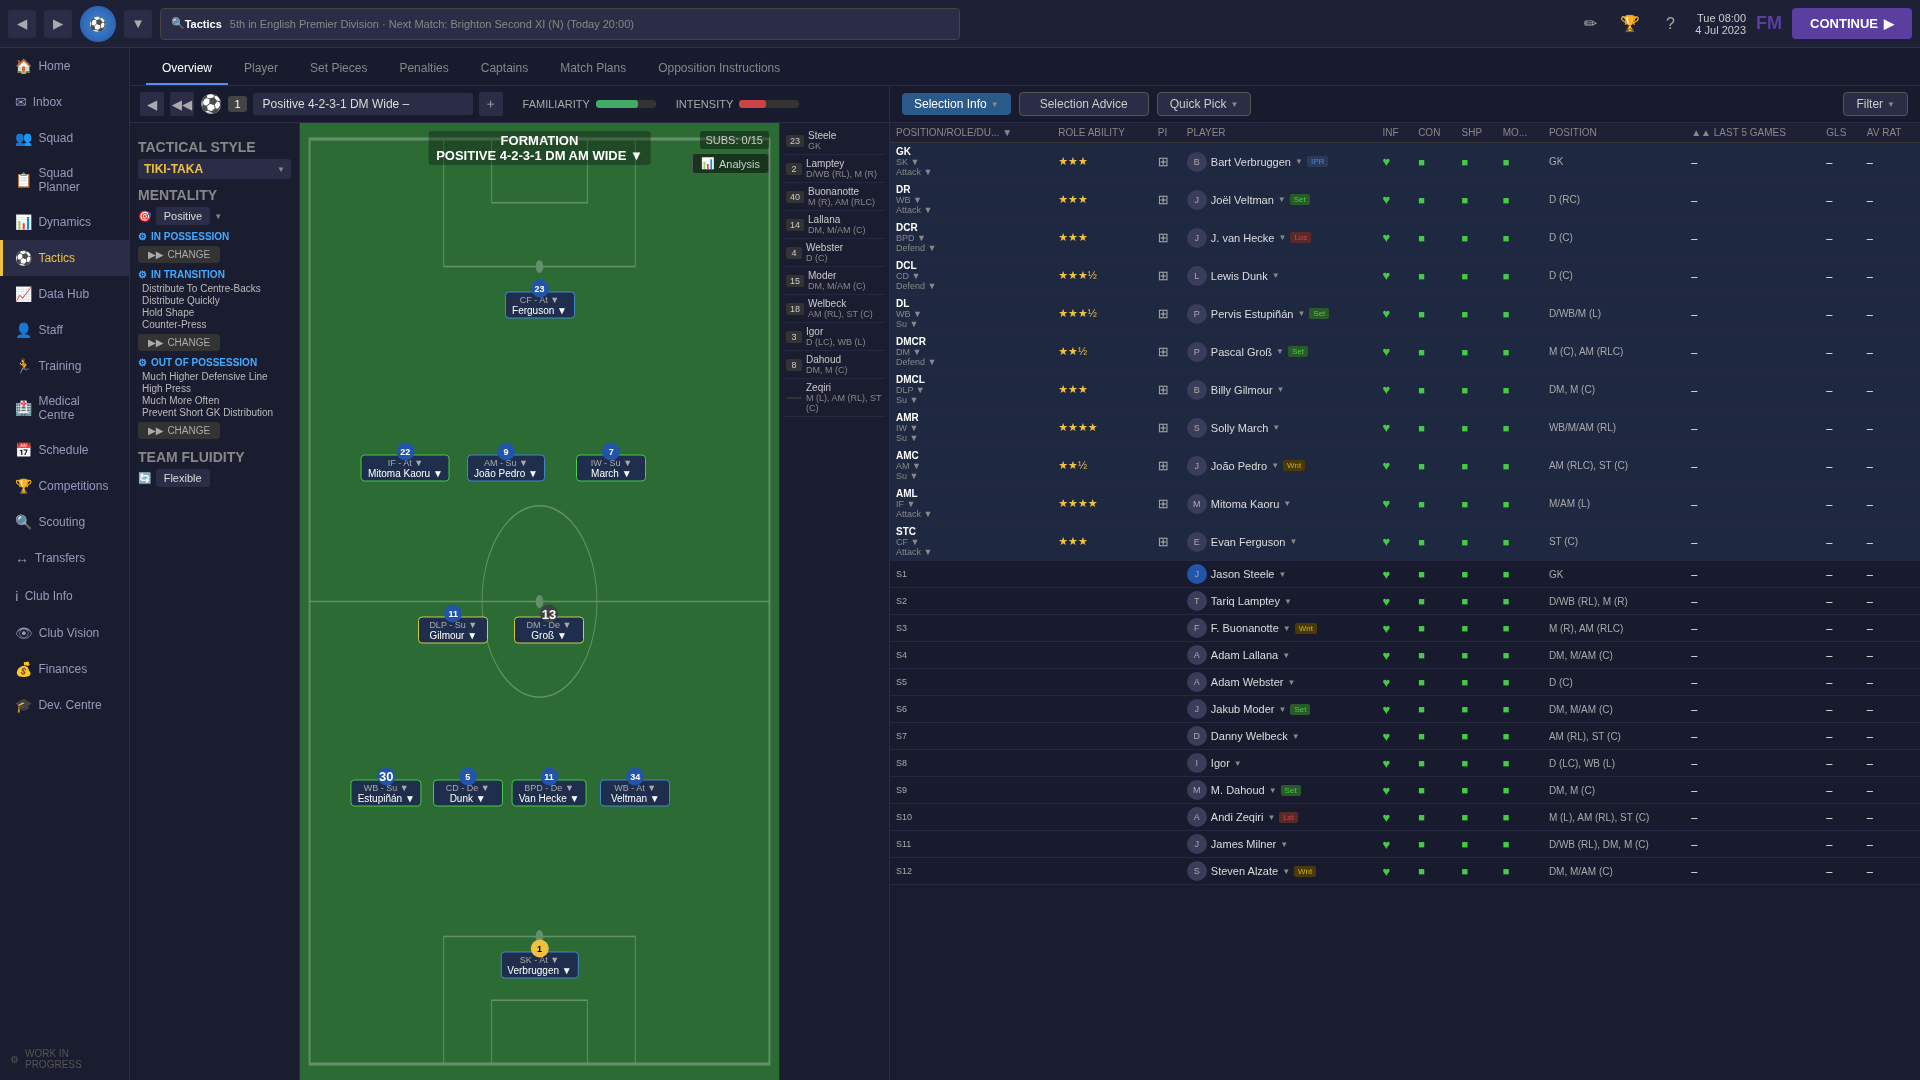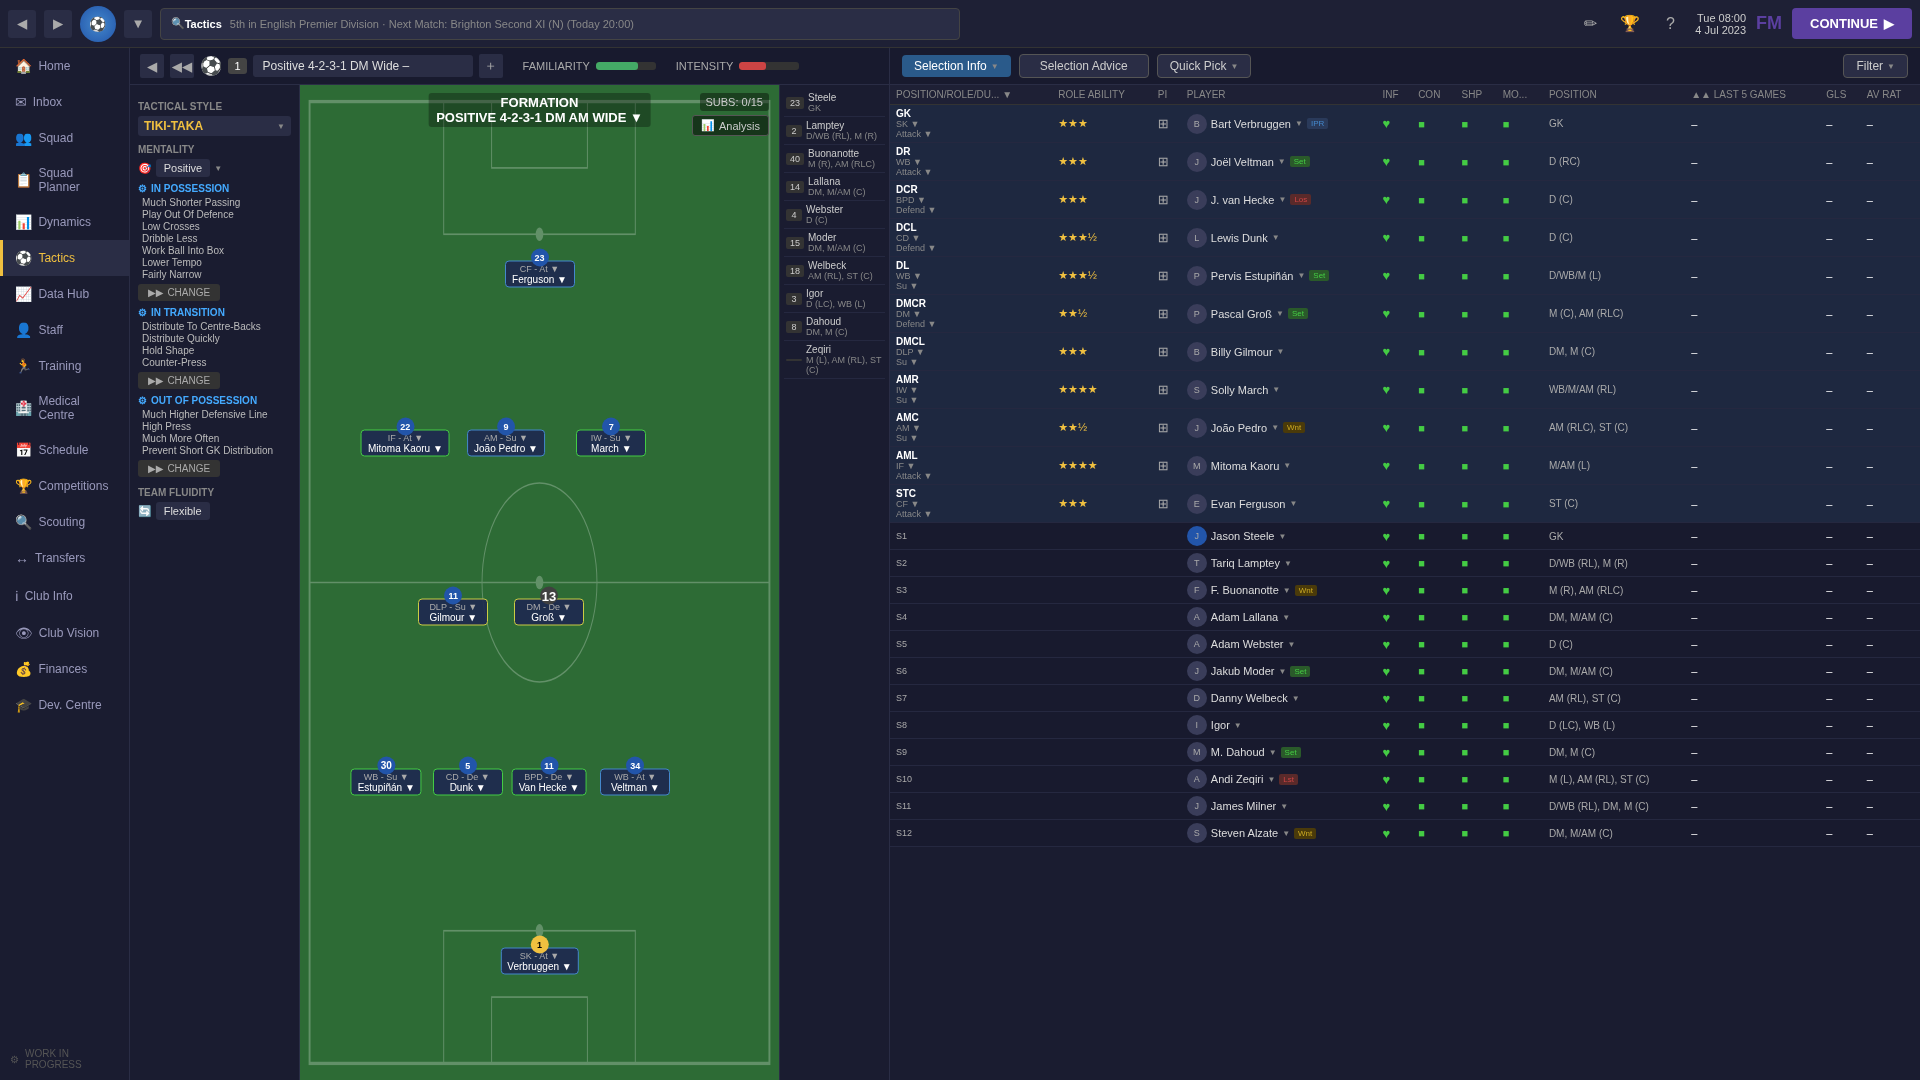--- a/index.html
+++ b/index.html
@@ -47,21 +47,21 @@
     .tactic-name { background: #2a2d45; border: none; color: #ddd; padding: 4px 10px; border-radius: 3px; font-size: 12px; flex: 1; max-width: 220px; }
     .add-btn { width: 24px; height: 24px; background: #2a2d45; border: none; color: #aaa; cursor: pointer; border-radius: 2px; display: flex; align-items: center; justify-content: center; }
     .familiarity-section { display: flex; align-items: center; gap: 6px; font-size: 11px; color: #aaa; margin-left: 14px; }
     .fam-bar { width: 60px; height: 8px; background: #333; border-radius: 3px; overflow: hidden; }
     .fam-fill { height: 100%; background: #44aa66; border-radius: 3px; }
     .int-fill { height: 100%; background: #cc4444; border-radius: 3px; }
 
     
     .formation-area { display: flex; flex: 1; }
     .tactics-left { width: 170px; background: #1a1c30; padding: 8px; border-right: 1px solid #2a2d45; overflow-y: auto; font-size: 11px; }
-    .tactics-left h4 { color: #888; font-size: 10px; text-transform: uppercase; margin-bottom: 4px; margin-top: 8px; }
+    .tactics-left h4 { color: #888; font-size: 14px; text-transform: uppercase; margin-bottom: 4px; margin-top: 8px; }
     .tactics-left .style-name { color: #f0c040; font-size: 12px; font-weight: bold; background: #2a2d45; padding: 3px 6px; border-radius: 3px; margin-bottom: 6px; display: flex; align-items: center; justify-content: space-between; }
     .mentality-row { display: flex; align-items: center; gap: 4px; margin-bottom: 6px; }
     .mentality-val { background: #2a2d45; padding: 3px 8px; border-radius: 3px; font-size: 11px; color: #ddd; }
     .section-header { color: #44aaff; font-size: 10px; font-weight: bold; text-transform: uppercase; display: flex; align-items: center; gap: 4px; margin: 6px 0 3px; }
     .tactic-item { color: #bbb; font-size: 10px; margin: 1px 0; padding-left: 4px; }
     .change-btn { background: #333; border: none; color: #aaa; padding: 3px 10px; border-radius: 3px; cursor: pointer; font-size: 10px; display: flex; align-items: center; gap: 4px; margin: 4px 0; }
 
     
     .pitch-container { flex: 1; position: relative; background: #2d6b35; overflow: hidden; }
     .formation-title { position: absolute; top: 8px; left: 50%; transform: translateX(-50%); color: #fff; font-size: 13px; font-weight: bold; text-align: center; white-space: nowrap; background: rgba(0,0,0,0.3); padding: 2px 8px; border-radius: 3px; }
@@ -222,20 +222,29 @@
       <span>Dev. Centre</span>
     </div>
     <div class="sidebar-bottom">
       <span>⚙</span>
       <span>WORK IN PROGRESS</span>
     </div>
   </div>
 
   <div id="main">
 
+    <div id="tabs">
+      <div class="tab active">Overview</div>
+      <div class="tab">Player</div>
+      <div class="tab">Set Pieces</div>
+      <div class="tab">Penalties</div>
+      <div class="tab">Captains</div>
+      <div class="tab">Match Plans</div>
+      <div class="tab">Opposition Instructions</div>
+    </div>
 
     <div id="content">
 
       <div id="tactics-panel">
 
         <div class="tactics-toolbar">
           <button class="tactic-nav">◀</button>
           <button class="tactic-nav">◀◀</button>
           <span style="color:#888;font-size:18px;cursor:pointer;">⚽</span>
           <span class="tactic-badge">1</span>
@@ -267,29 +276,20 @@
             <h4>MENTALITY</h4>
             <div class="mentality-row">
               <span>🎯</span>
               <div class="mentality-val">Positive</div>
               <span class="dd-arrow">▼</span>
             </div>
 
             <div class="section-header">
               <span>⚙</span>
               <span>IN POSSESSION</span>
-            </div>
-            <div>
-              <div class="tactic-item">Much Shorter Passing</div>
-              <div class="tactic-item">Play Out Of Defence</div>
-              <div class="tactic-item">Low Crosses</div>
-              <div class="tactic-item">Dribble Less</div>
-              <div class="tactic-item">Work Ball Into Box</div>
-              <div class="tactic-item">Lower Tempo</div>
-              <div class="tactic-item">Fairly Narrow</div>
             </div>
             <button class="change-btn">
               <span>▶▶</span> 
                 <span>CHANGE</span>
             </button>
 
             <div class="section-header">
               <span>⚙</span>
               <span>IN TRANSITION</span>
             </div>
@@ -364,21 +364,21 @@
                 <div style="font-size:10px;">Verbruggen ▼</div>
               </div>
               <div style="position:absolute;top:-12px;left:50%;transform:translateX(-50%);background:#f0c040;color:#000;border-radius:50%;width:18px;height:18px;display:flex;align-items:center;justify-content:center;font-size:9px;font-weight:bold;">1</div>
             </div>
 
             <div class="player-node" style="left:18%;top:70%;">
               <div class="node-box green">
                 <div style="font-size:9px;color:#aaa;">WB - Su ▼</div>
                 <div style="font-size:10px;">Estupiñán ▼</div>
               </div>
-              <div style="position:absolute;top:-12px;left:50%;transform:translateX(-50%);background:#2255aa;color:#fff;border-radius:50%;width:18px;height:18px;display:flex;align-items:center;justify-content:center;font-size:10px;font-weight:bold;">30</div>
+              <div style="position:absolute;top:-12px;left:50%;transform:translateX(-50%);background:#2255aa;color:#fff;border-radius:50%;width:18px;height:18px;display:flex;align-items:center;justify-content:center;font-size:13px;font-weight:bold;">30</div>
             </div>
 
             <div class="player-node" style="left:35%;top:70%;">
               <div class="node-box green">
                 <div style="font-size:9px;color:#aaa;">CD - De ▼</div>
                 <div style="font-size:10px;">Dunk ▼</div>
               </div>
               <div style="position:absolute;top:-12px;left:50%;transform:translateX(-50%);background:#2255aa;color:#fff;border-radius:50%;width:18px;height:18px;display:flex;align-items:center;justify-content:center;font-size:9px;font-weight:bold;">5</div>
             </div>
 

